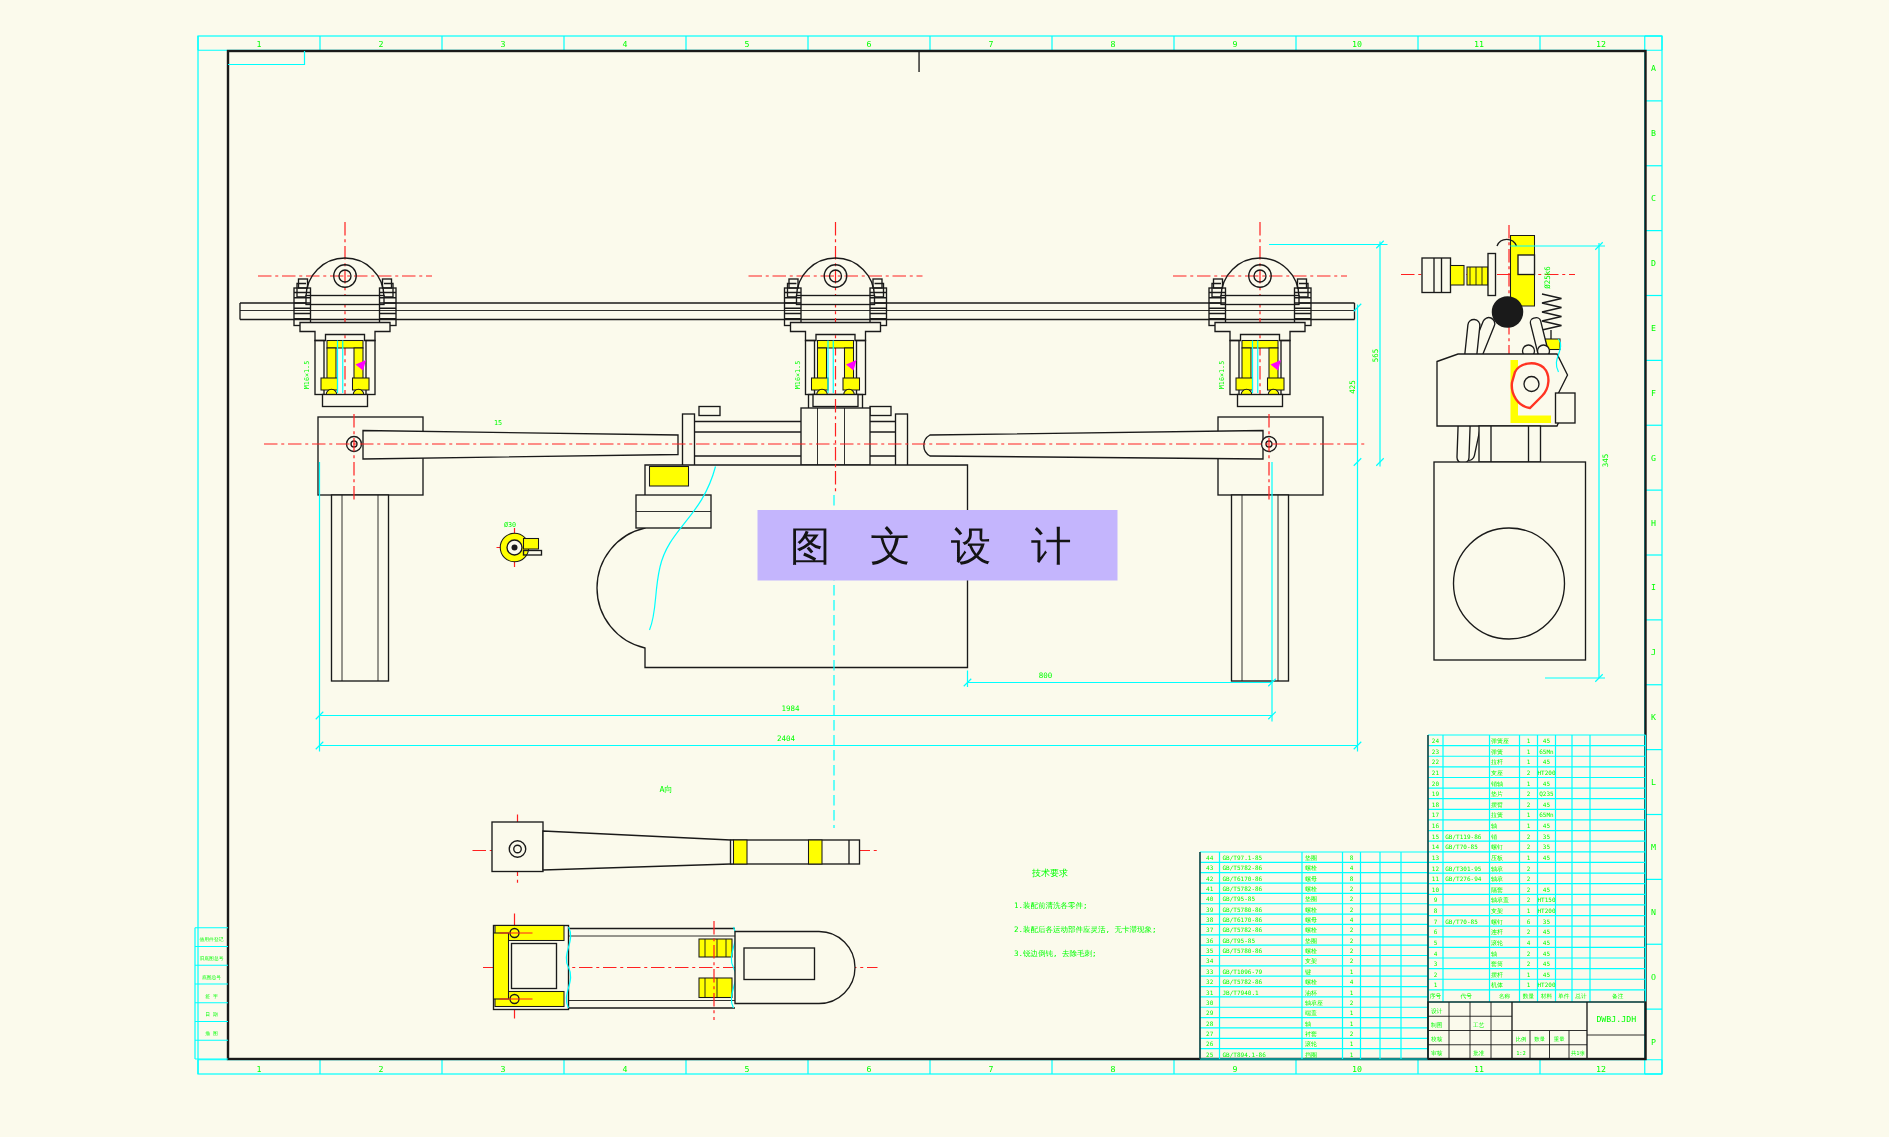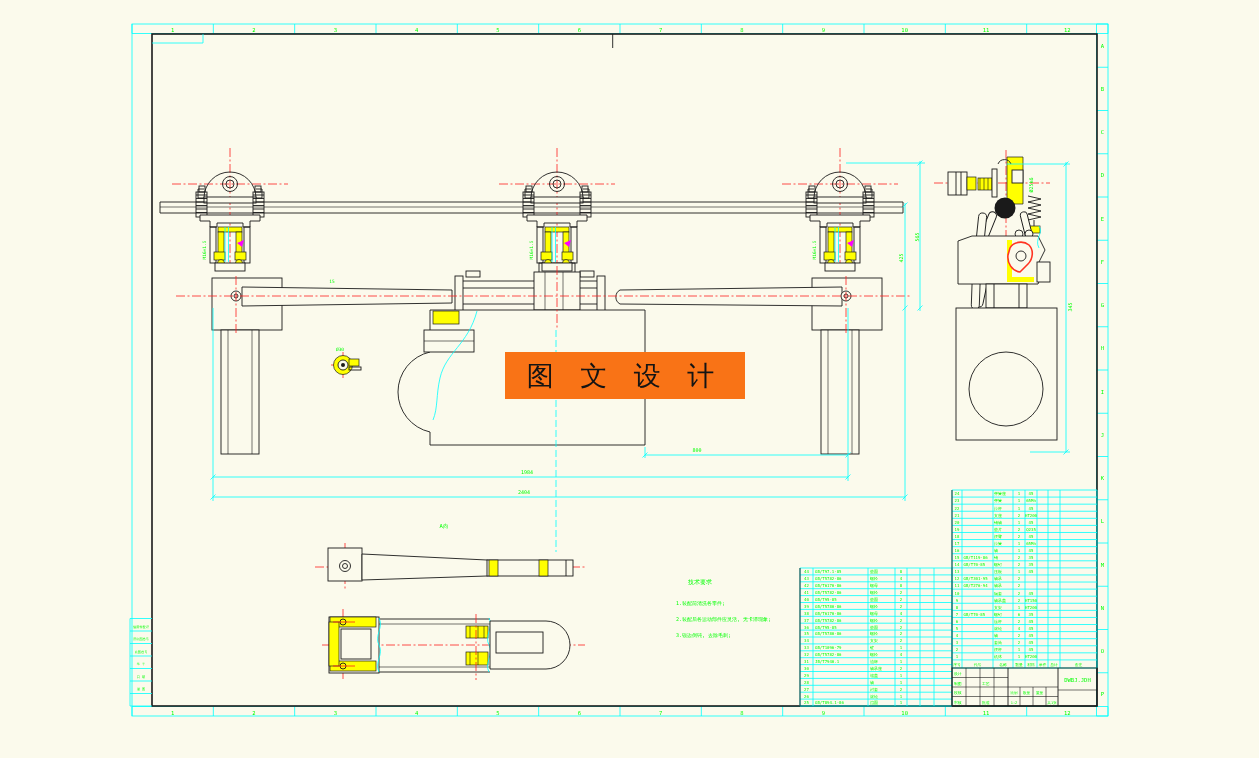--- a/index.html
+++ b/index.html
@@ -11,21 +11,21 @@
   .kf{stroke:#1a1a1a;stroke-width:.9;fill:#FBFAEC}
   .k2{stroke:#1a1a1a;stroke-width:1.6;fill:none}
   .c{stroke:#00FFFF;stroke-width:.8;fill:none}
   .r{stroke:#FF2020;stroke-width:.8;fill:none}
   .rd{stroke:#FF2020;stroke-width:.8;fill:none;stroke-dasharray:9 2.5 2 2.5}
   .cd{stroke:#00FFFF;stroke-width:.8;fill:none;stroke-dasharray:7 3}
   .y{fill:#FFFF00;stroke:#1a1a1a;stroke-width:.7}
   .yf{fill:#FFFF00}
   .m{fill:#FF00FF}
   text.g{fill:#00FF00;font-family:"DejaVu Sans Mono",monospace}
-  .watermark{position:absolute;left:505px;top:352px;width:240px;height:47px;background:#f97316;
+  .watermark{position:absolute;left:505px;top:340px;width:240px;height:47px;background:#c4b5fd;
      display:flex;align-items:center;justify-content:center;
      font-family:"DejaVu Serif","Liberation Serif",serif;font-size:27px;color:#141414;
      letter-spacing:9px;white-space:nowrap;}
 </style>
 </head>
 <body>
 
 <div class="sheet">
 <svg id="drw" width="1259" height="758" viewBox="0 0 1259 758">
 

